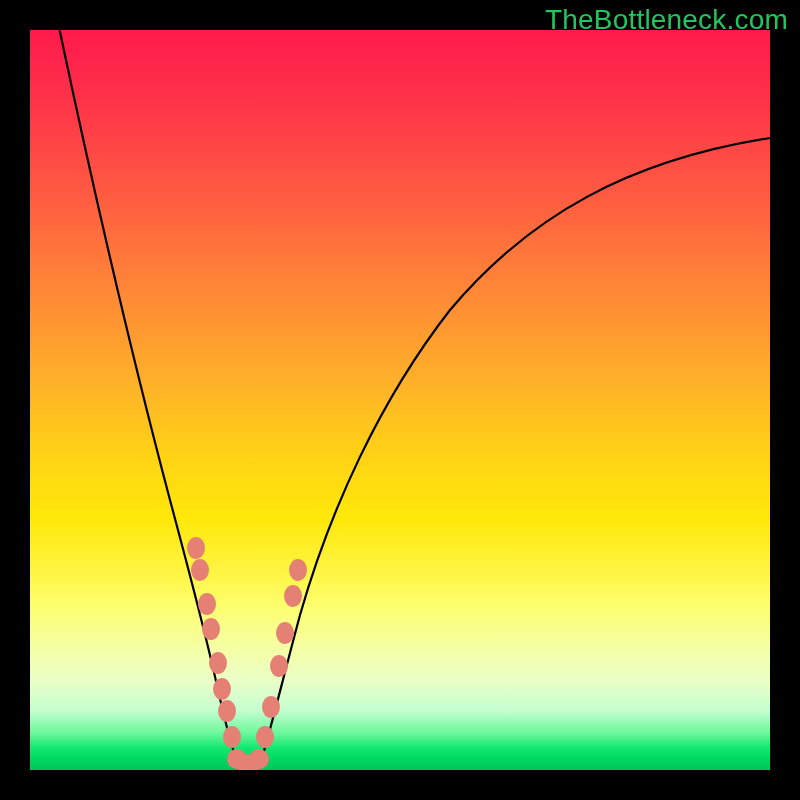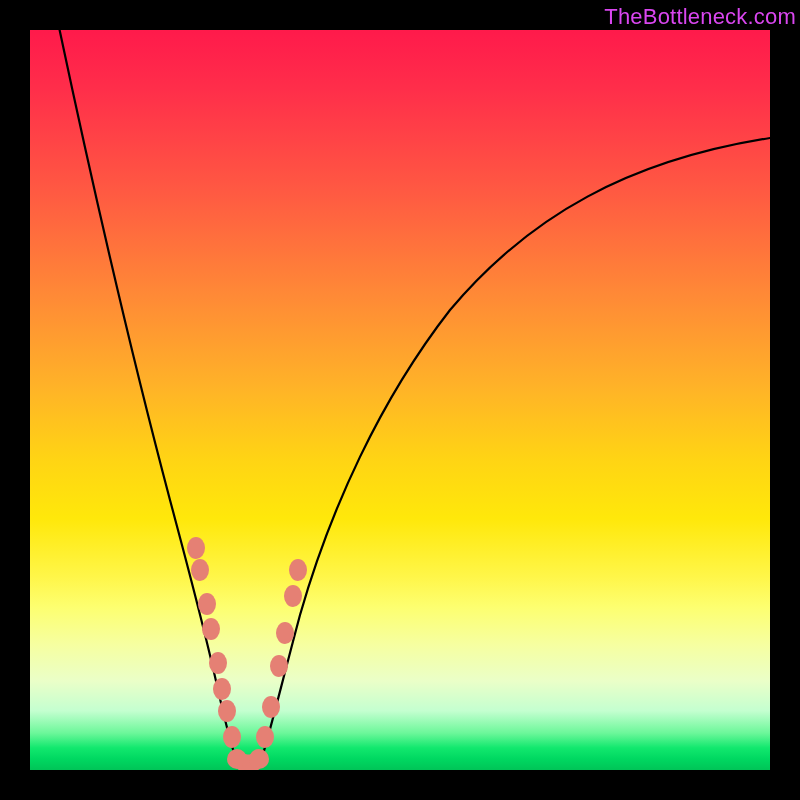--- a/index.html
+++ b/index.html
@@ -12,23 +12,23 @@
   }
   .frame {
     width: 800px;
     height: 800px;
     background: #000;
     position: relative;
   }
   .watermark {
     position: absolute;
     top: 4px;
-    right: 4px;
-    color: #d946ef;
-    font-size: 22px;
+    right: 12px;
+    color: #22c55e;
+    font-size: 28px;
     font-weight: 500;
     letter-spacing: 0.2px;
   }
   .plot {
     position: absolute;
     left: 30px;
     top: 30px;
     width: 740px;
     height: 740px;
     overflow: hidden;

